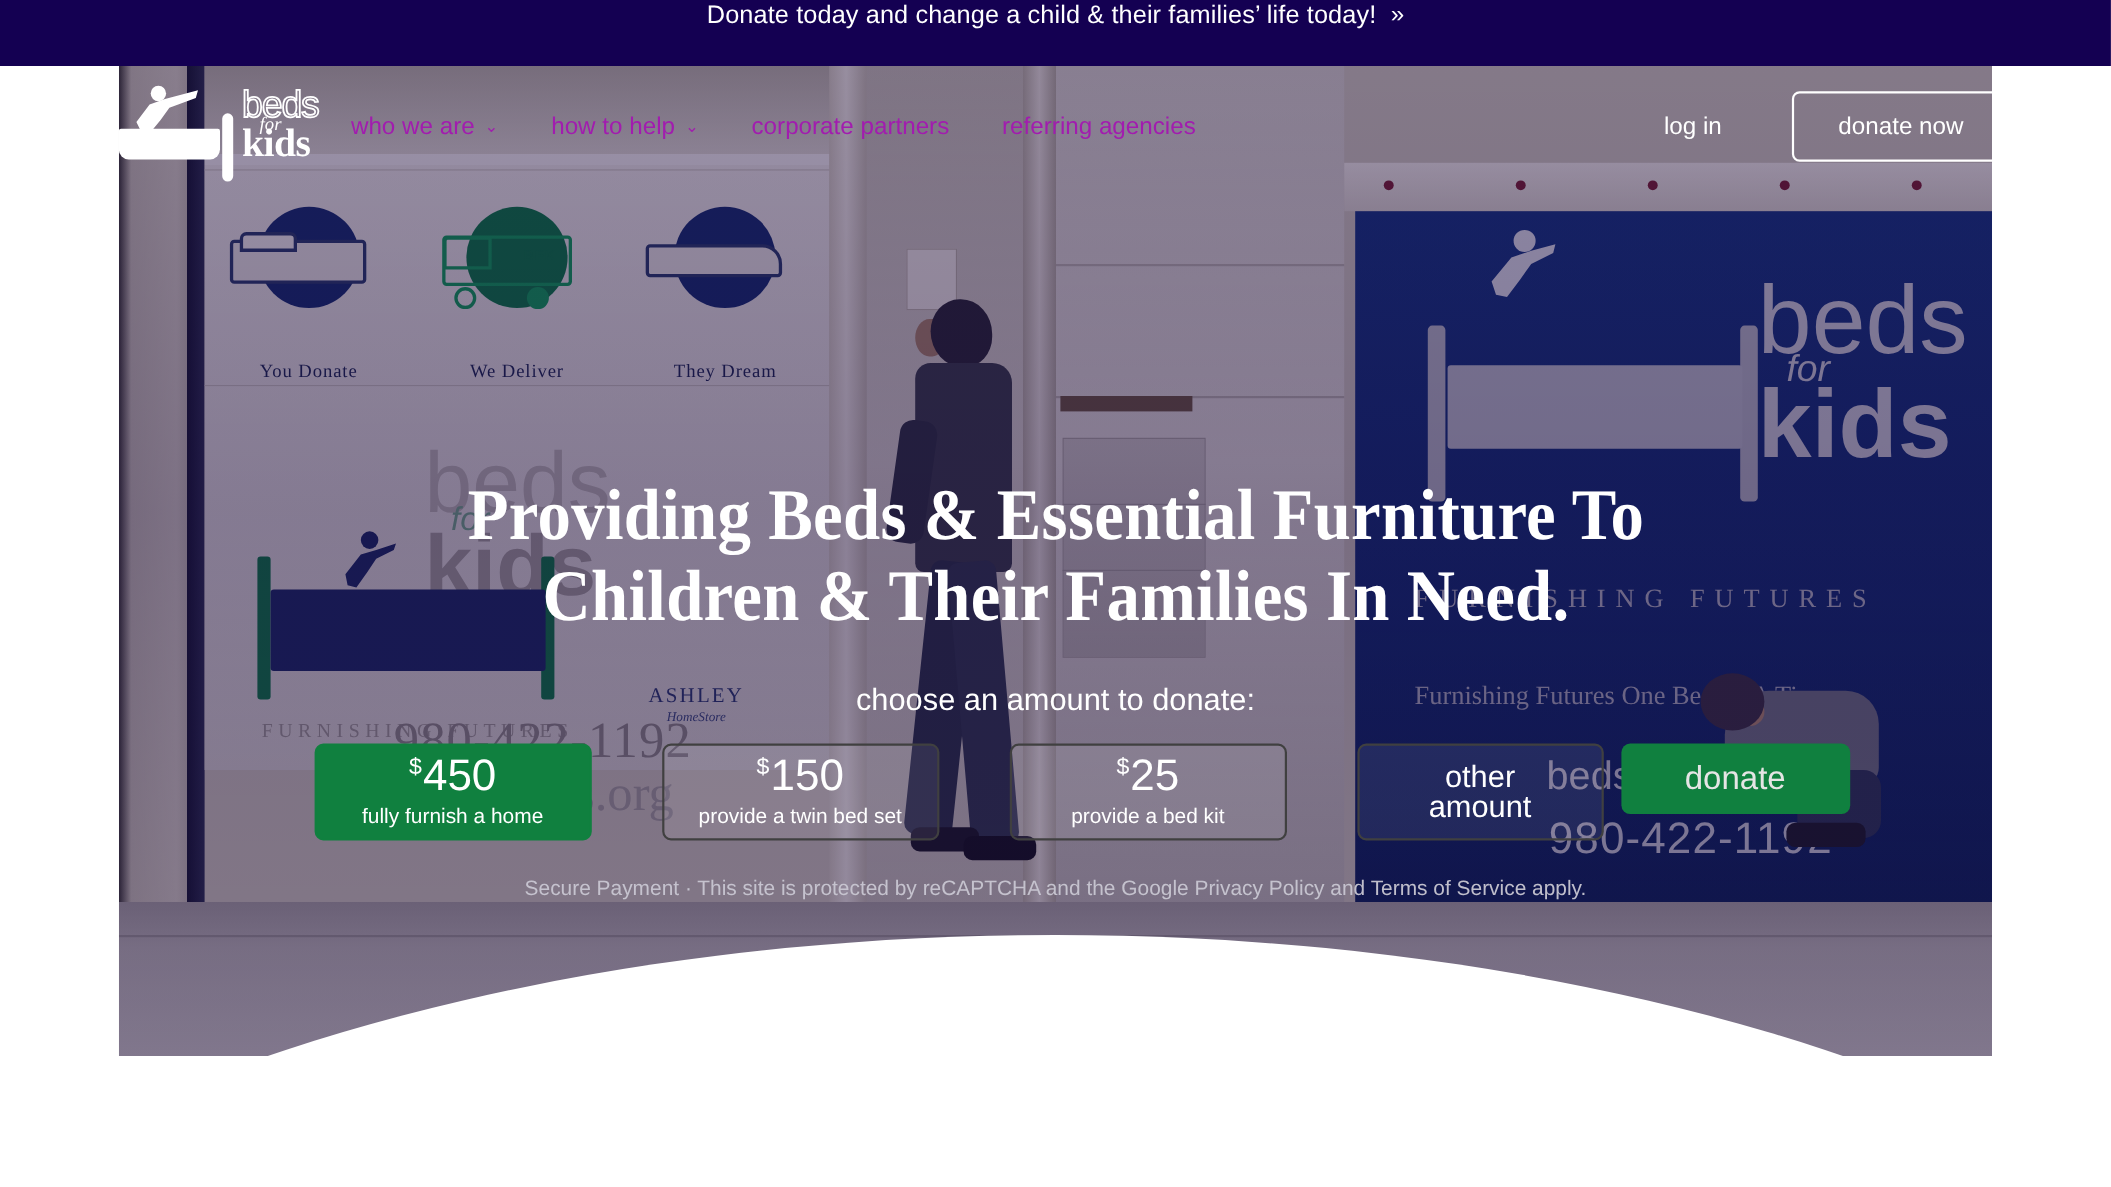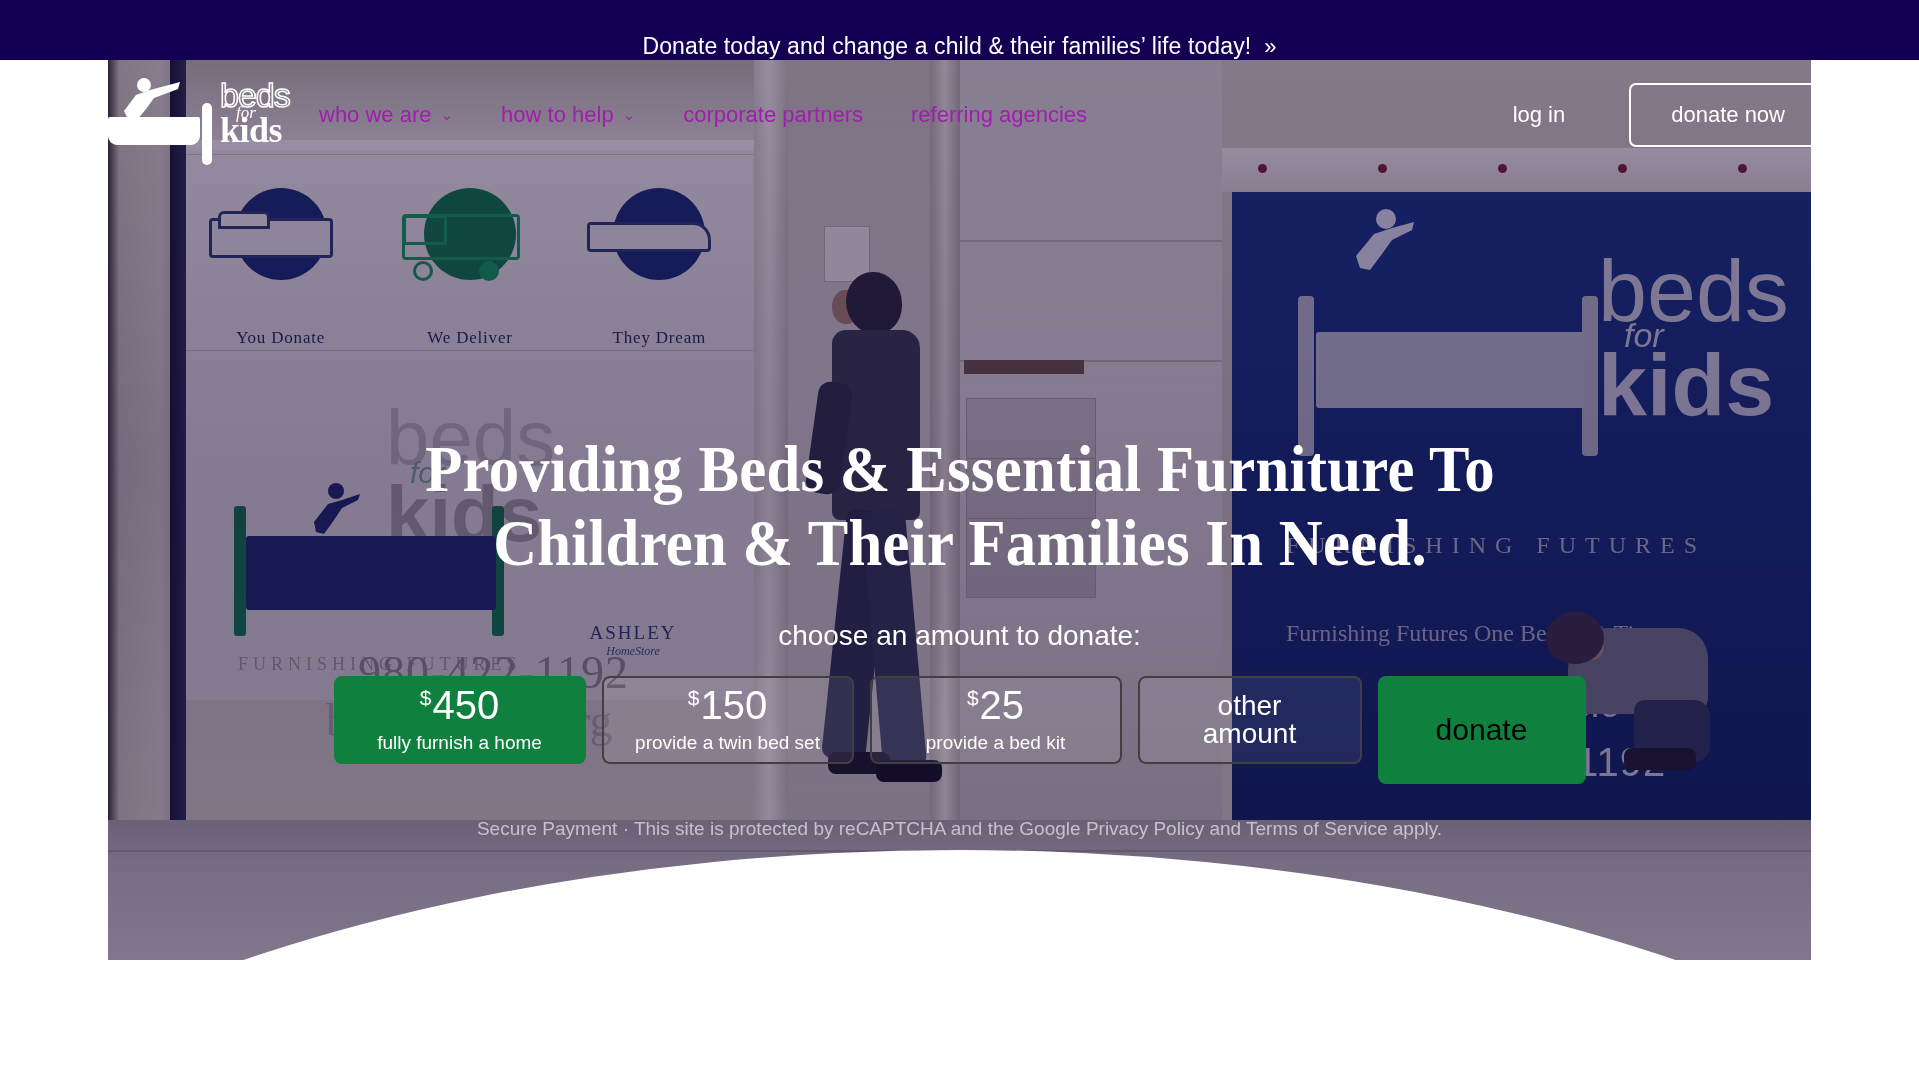--- a/index.html
+++ b/index.html
@@ -8,21 +8,21 @@
     width:1919px; height:1079px;
     background:#ffffff;
     font-family:"Liberation Sans", sans-serif;
     overflow:hidden;
   }
 
   
   .announce{
     position:absolute; left:0; top:0; width:1919px; height:60px;
     background:#140052; color:#ffffff;
-    display:flex; align-items:flex-end; justify-content:center;
+    display:flex; align-items:flex-start; justify-content:center;
     z-index:40;
   }
   .announce-text{
     font-size:23px; letter-spacing:.1px; font-weight:400;
     font-family:"Liberation Sans", sans-serif;
   }
   .announce-arrow{ font-size:22px; margin-left:13px; }
 
   
   .hero{
@@ -340,34 +340,35 @@
     margin-top:40px; color:#ffffff; font-size:28px; font-weight:400;
   }
   .amounts{
     margin-top:24px; display:flex; align-items:stretch; gap:16px;
   }
   .amt{
     width:252px; height:88px; border:2px solid #404040; border-radius:8px;
     display:flex; flex-direction:column; align-items:center;
     justify-content:center; cursor:pointer; color:#ffffff;
     background:rgba(255,255,255,.08);
+    margin-left:48px;
   }
   .amt.selected{ background:#10803f; border-color:#10803f; }
   .amt-val{ font-size:40px; line-height:1; font-weight:400; }
   .amt-val sup{ font-size:21px; vertical-align:super; margin-right:1px; }
   .amt-sub{ font-size:19px; margin-top:7px; }
   .amt.other{
     width:224px; justify-content:center;
   }
   .amt.other .amt-other-text{
     font-size:28px; line-height:1.0; text-align:center;
   }
   .btn-donate{
-    width:208px; height:108px; border-radius:8px; background:#10803f;
-    color:#000000; font-size:30px; border:none; cursor:pointer;
+    width:208px; height:64px; border-radius:8px; background:#10803f;
+    color:#e5e5e5; font-size:30px; border:none; cursor:pointer;
     display:flex; align-items:center; justify-content:center;
   }
   .secure{
     margin-top:34px; color:#c9c7d2; font-size:19px; opacity:.95;
   }
 </style>
 </head>
 <body>
 
 <div class="announce">

